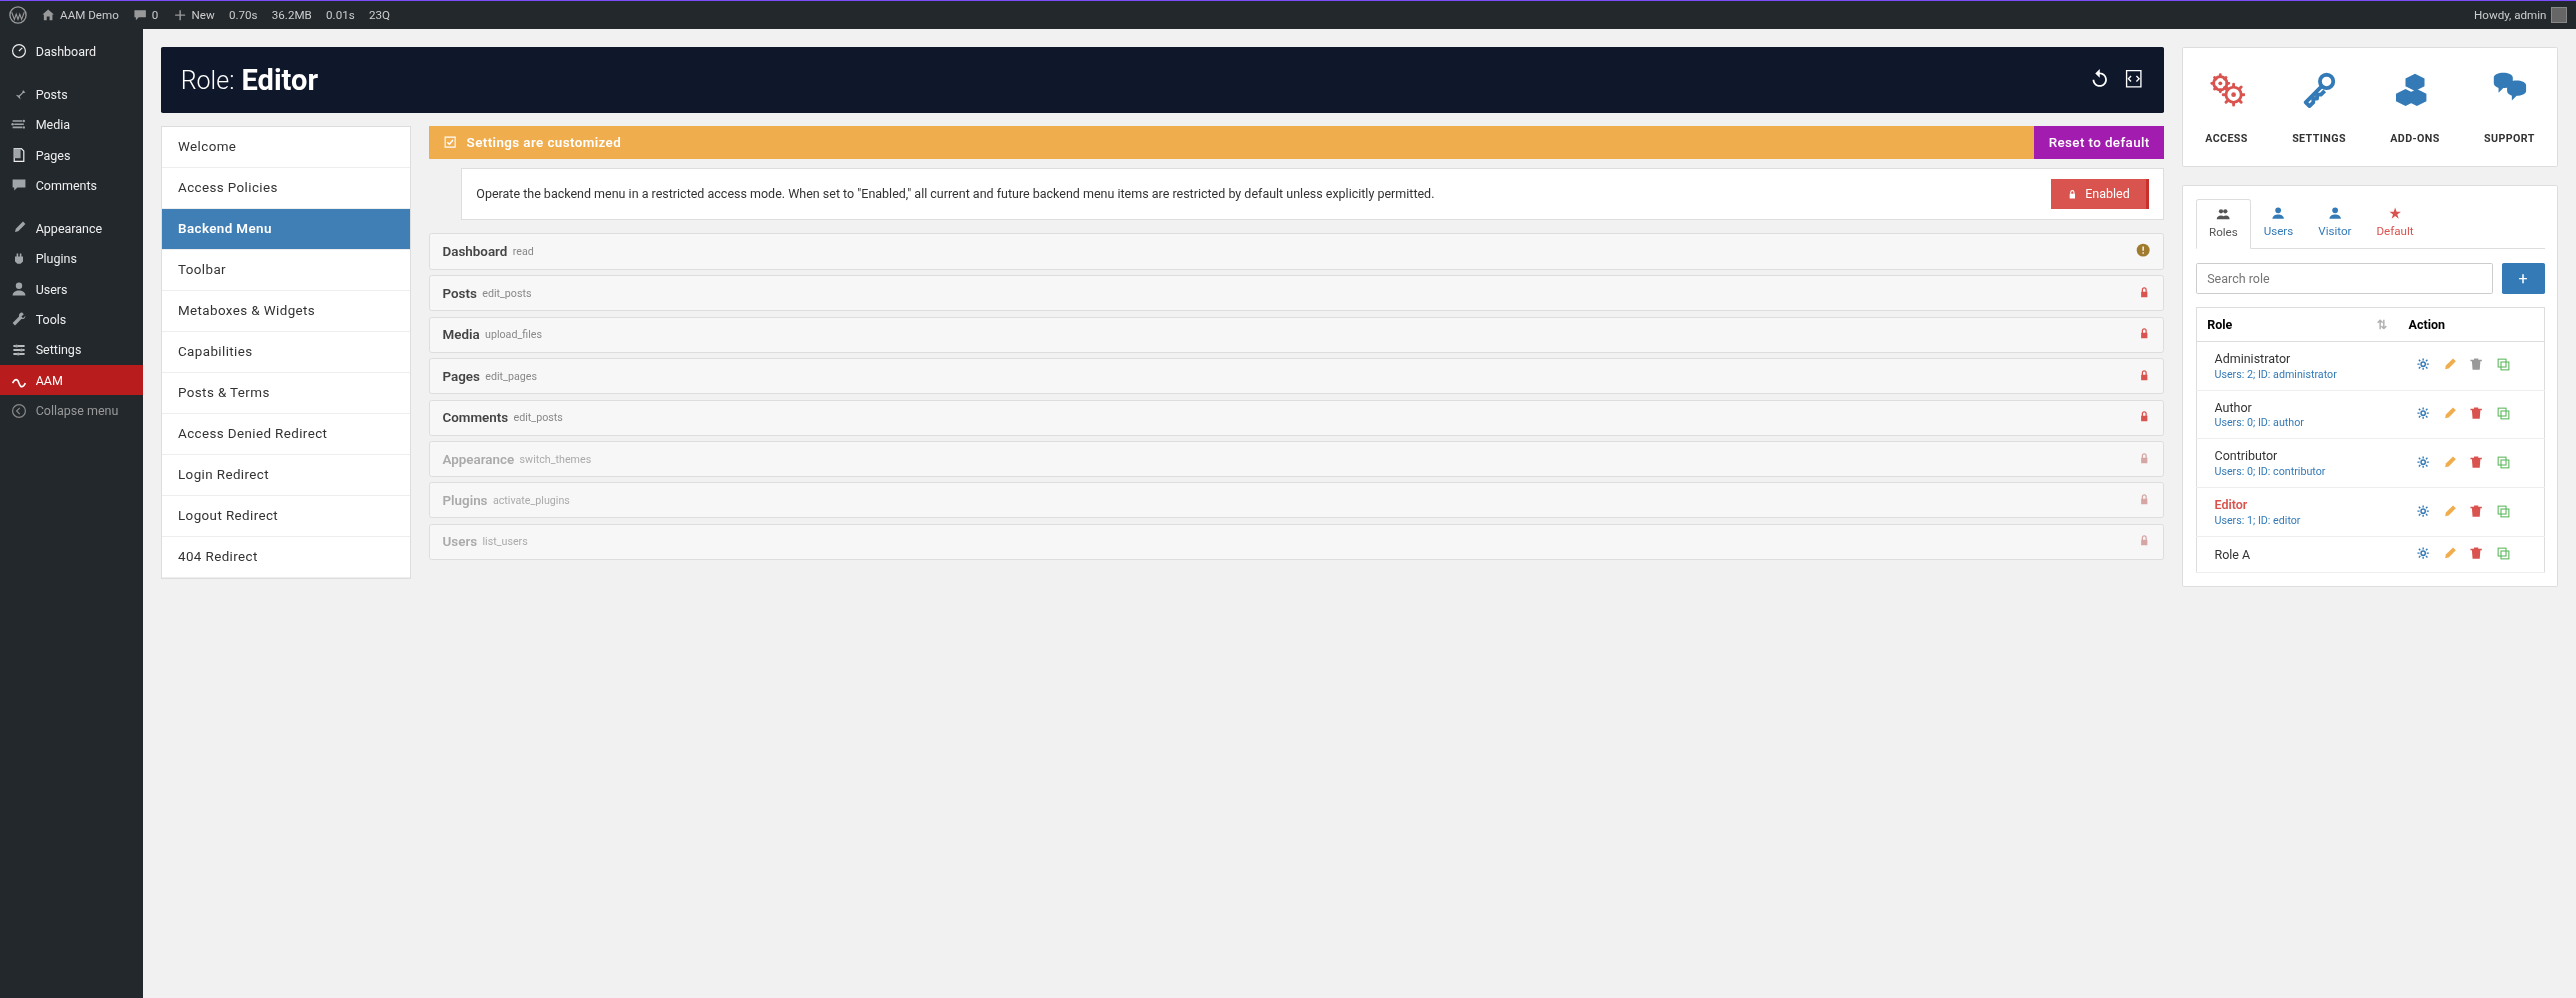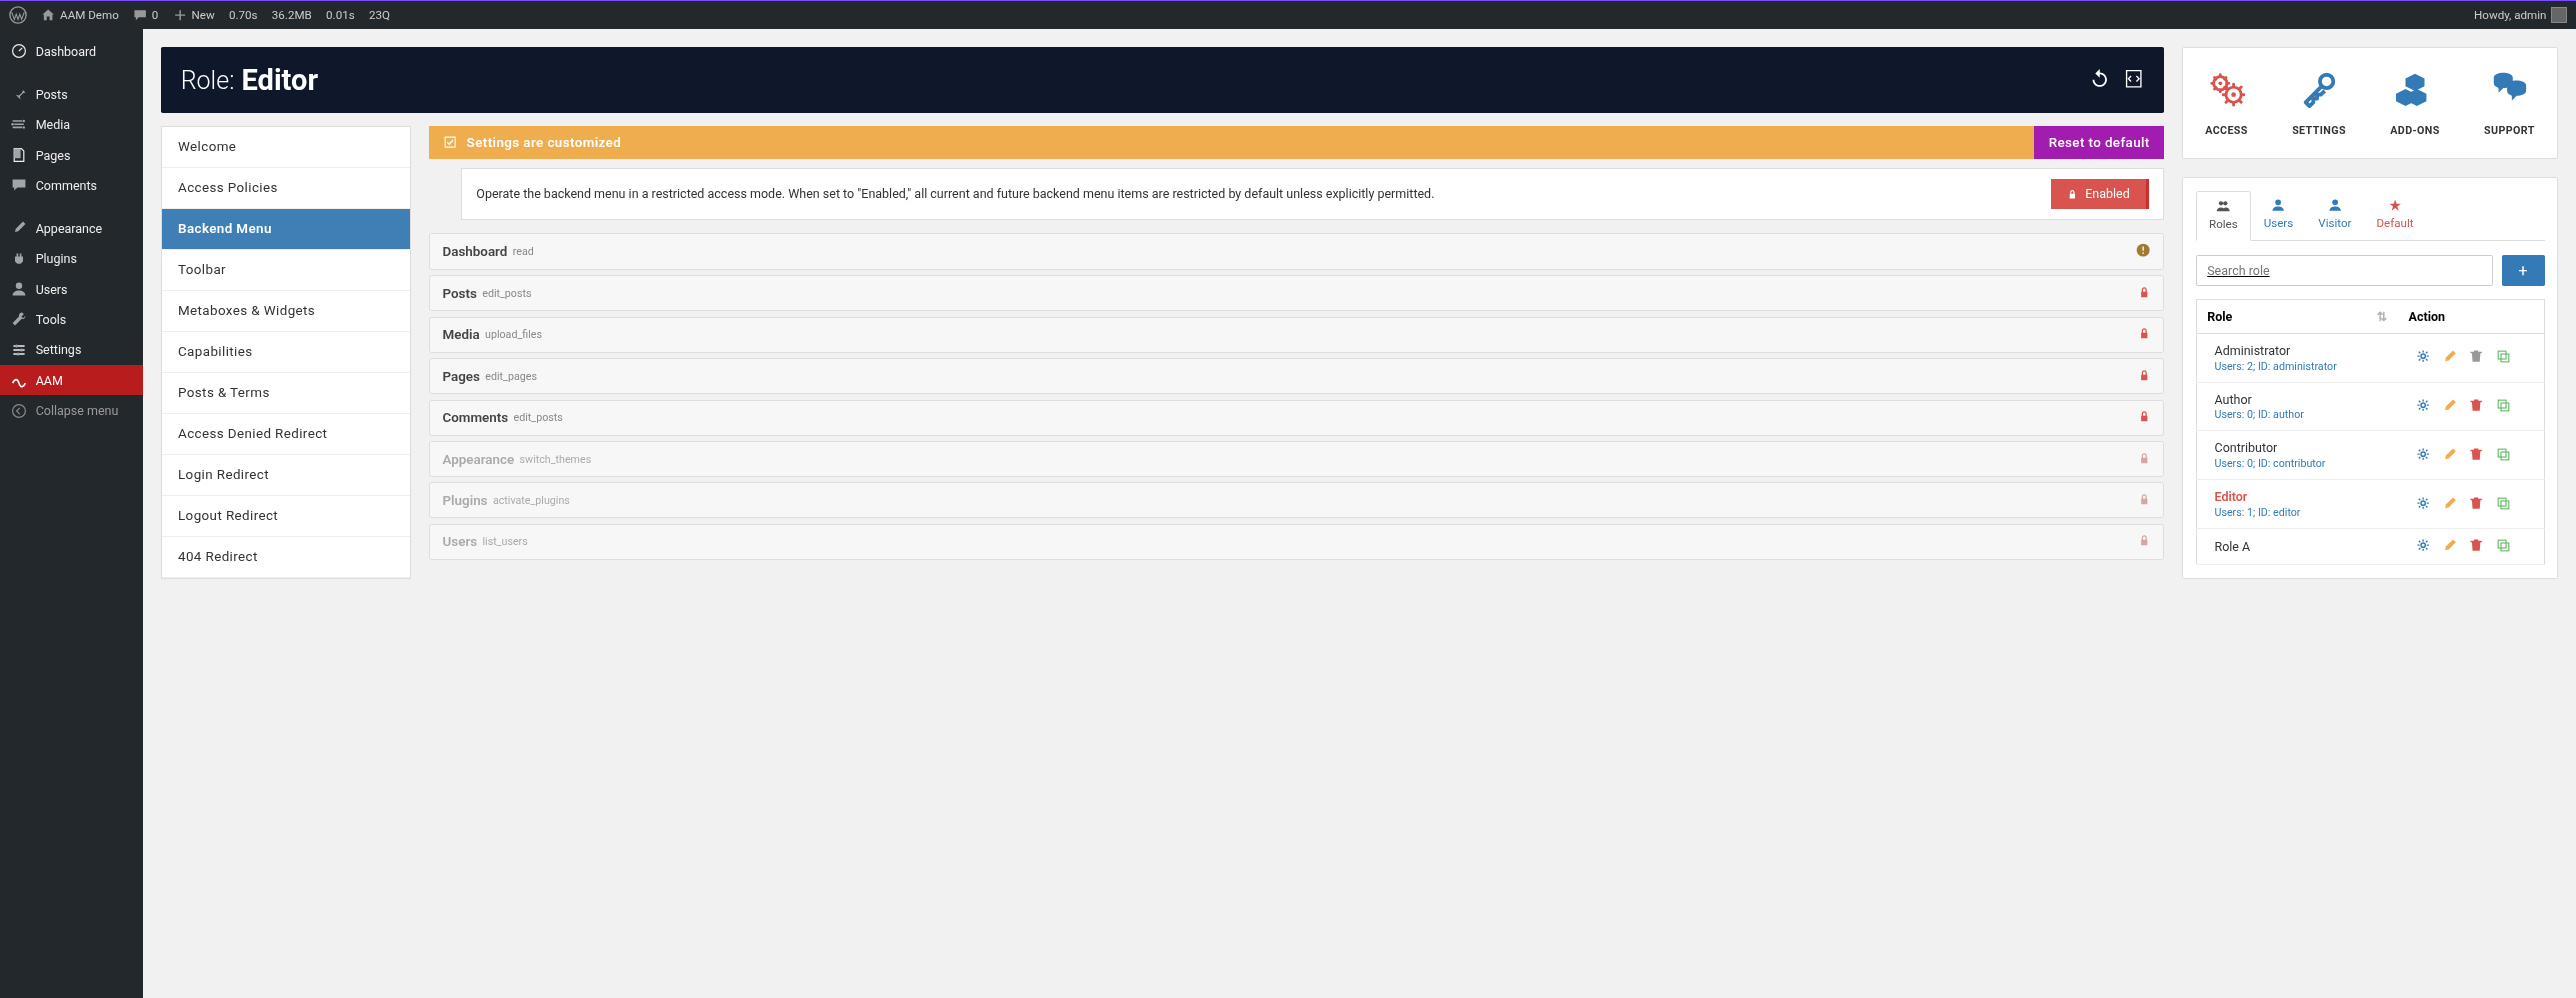--- a/index.html
+++ b/index.html
@@ -51,34 +51,34 @@
 .menu-row .cap { font-size: 10.7px; color: #888; margin-left: 5.4px; }
 .menu-row .lock { margin-left: auto; }
 .menu-row.disabled .title, .menu-row.disabled .cap { color: #aaa; }
 .menu-row.disabled .lock svg { fill: #d6a6a4; }
 .menu-row .lock svg { fill: #d9534f; }
 .menu-row .warn svg { fill: #a07b2e; }
 
 .rc-box { background: #fff; border: 0.9px solid #ddd; padding: 21.5px 0; display: flex; justify-content: space-around; border-radius: 1.8px; }
 .rc-item { text-align: center; cursor: pointer; }
 .rc-item .icn { height: 38px; display: flex; align-items: center; justify-content: center; }
-.rc-item .lbl { font-size: 10.7px; font-weight: 700; letter-spacing: 0.4px; color: #333; margin-top: 16px; }
+.rc-item .lbl { font-size: 10.7px; font-weight: 700; letter-spacing: 0.4px; color: #333; margin-top: 24px; }
 
 .subject-box { background: #fff; border: 0.9px solid #ddd; margin-top: 18px; padding: 12.5px; border-radius: 1.8px; }
 .subject-tabs { display: flex; border-bottom: 0.9px solid #ddd; }
 .subject-tab { padding: 7.2px 12.5px 9px; text-align: center; cursor: pointer; font-size: 11.6px; }
 .subject-tab .icn { display: block; margin-bottom: 3.6px; height: 14.3px; }
 .subject-tab.active { border: 0.9px solid #ddd; border-bottom: 0.9px solid #fff; margin-bottom: -0.9px; border-radius: 2.7px 2.7px 0 0; color: #555; }
 .subject-tab.roles { color: #555; }
 .subject-tab.users { color: #337ab7; }
 .subject-tab.visitor { color: #337ab7; }
 .subject-tab.default { color: #d9534f; }
 
 .search-row { display: flex; gap: 9px; margin-top: 14.3px; }
-.search-input { flex: 1; border: 0.9px solid #ccc; padding: 7.2px 10.7px; font-size: 12.5px; border-radius: 1.8px; text-decoration: underline; }
+.search-input { flex: 1; border: 0.9px solid #ccc; padding: 7.2px 10.7px; font-size: 12.5px; border-radius: 1.8px; }
 .add-btn { background: #337ab7; color: #fff; border: none; width: 43px; font-size: 16px; cursor: pointer; border-radius: 1.8px; }
 
 .role-table { width: 100%; margin-top: 12.5px; border: 0.9px solid #ddd; border-collapse: collapse; }
 .role-table th { text-align: left; padding: 9px 10.7px; font-size: 12.5px; font-weight: 700; border-bottom: 0.9px solid #ddd; background: #fff; }
 .role-table th:first-child { width: 58%; }
 .role-table td { padding: 9px 18px; border-bottom: 0.9px solid #eee; font-size: 12.5px; vertical-align: middle; }
 .role-table .rname { font-weight: 400; color: #333; }
 .role-table .rname.current { color: #d9534f; font-weight: 600; }
 .role-table .rmeta { font-size: 10.7px; color: #337ab7; margin-top: 1.8px; }
 .role-table .rmeta .k { color: #337ab7; }

